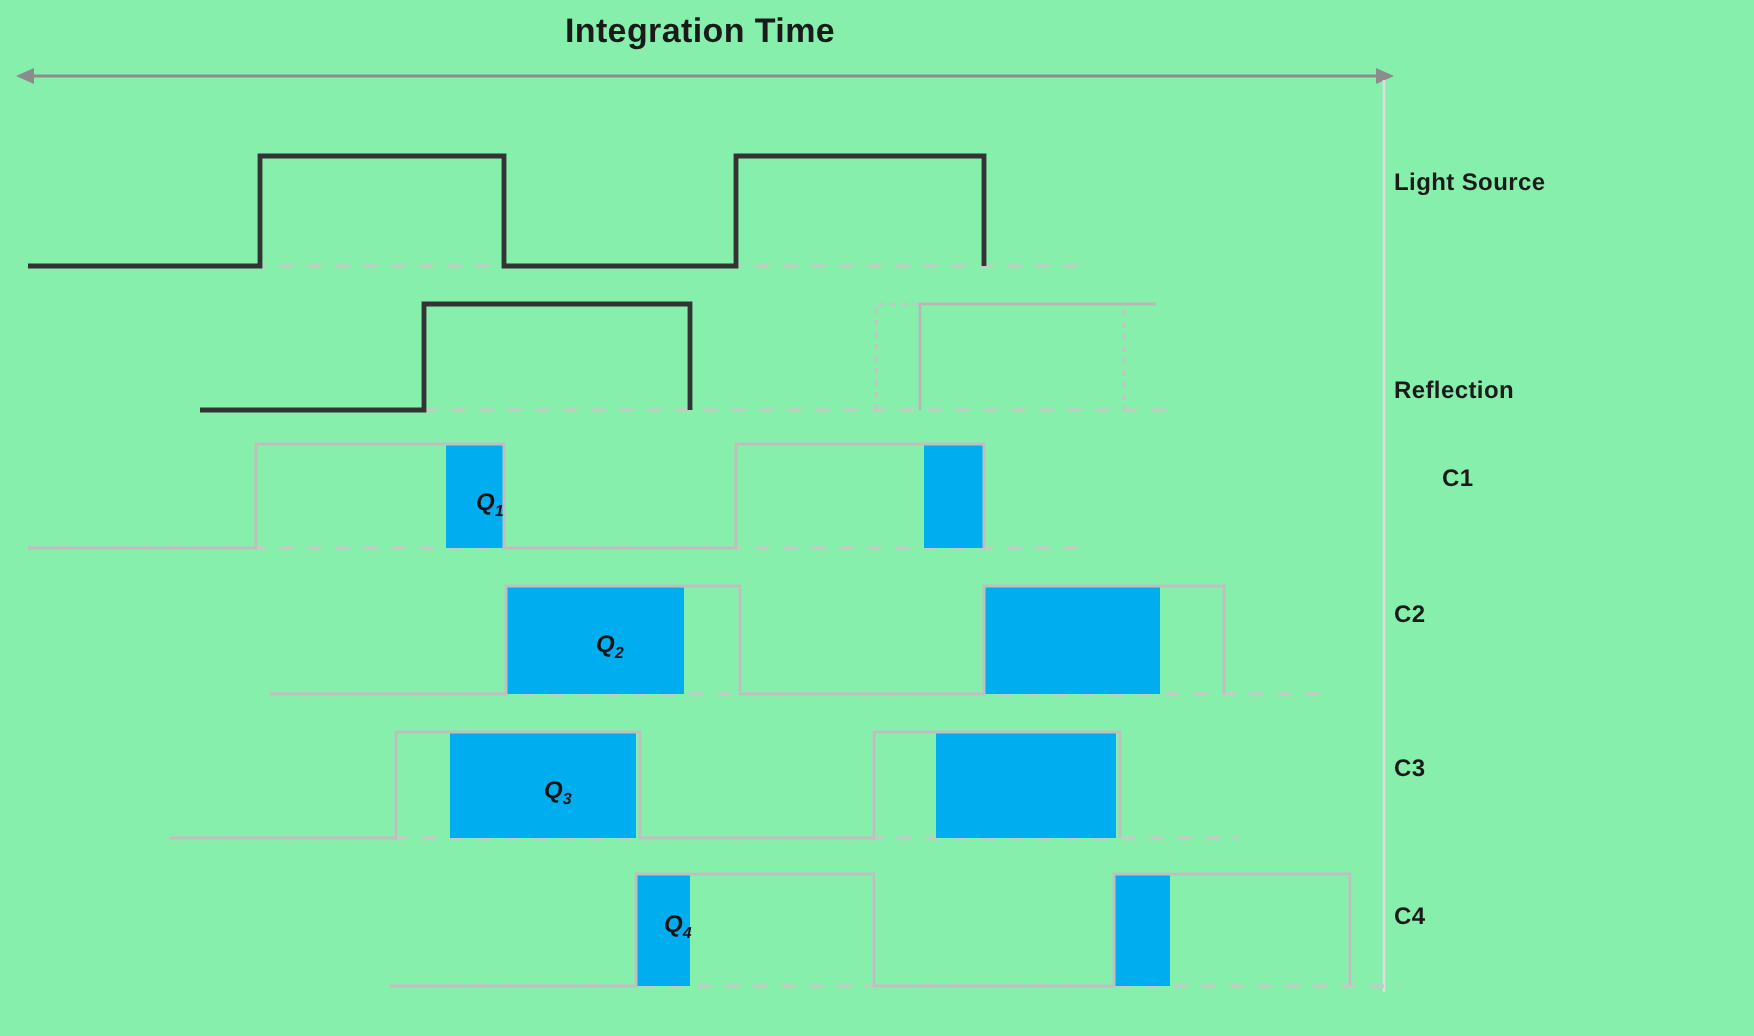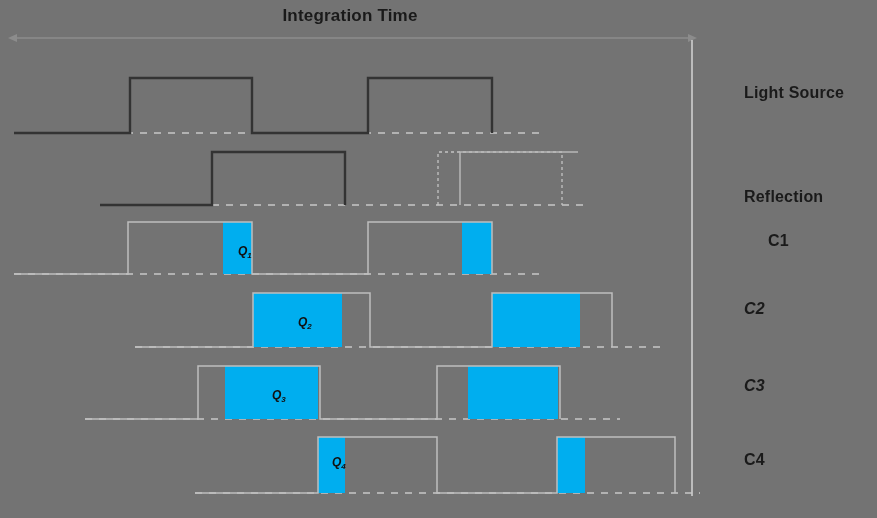--- a/index.html
+++ b/index.html
@@ -10,39 +10,39 @@
   body {
     width: 877px;
     height: 518px;
     font-family: "Liberation Sans", sans-serif;
     overflow: hidden;
   }
   #figure {
     position: relative;
     width: 877px;
     height: 518px;
-    background: #737373;
+    background: #86efac;
   }
   #title {
     position: absolute;
     left: 0;
     top: 6px;
     width: 700px;
     text-align: center;
     font-family: "Liberation Sans", sans-serif;
     font-size: 17px;
     font-weight: bold;
     color: #1a1a1a;
     letter-spacing: 0.2px;
   }
   .row-label {
     position: absolute;
-    left: 744px;
+    left: 697px;
     font-family: "Liberation Sans", sans-serif;
-    font-size: 16px;
+    font-size: 12px;
     font-weight: bold;
     color: #1a1a1a;
     letter-spacing: 0.2px;
     white-space: nowrap;
   }
   #wave-svg {
     position: absolute;
     left: 0;
     top: 0;
   }
@@ -107,18 +107,18 @@
         <text x="298" y="326" class="q-label"><tspan>Q</tspan><tspan dy="3" class="q-sub">2</tspan></text>
         <text x="272" y="399" class="q-label"><tspan>Q</tspan><tspan dy="3" class="q-sub">3</tspan></text>
         <text x="332" y="466" class="q-label"><tspan>Q</tspan><tspan dy="3" class="q-sub">4</tspan></text>
       </g>
   </svg>
 
   <div id="labels">
       <div class="row-label" style="top: 84px;">Light Source</div>
       <div class="row-label" style="top: 156px; margin-top: 32px;">Reflection</div>
       <div class="row-label" style="top: 232px; margin-left: 24px;">C1</div>
-      <div class="row-label" style="top: 300px; font-style: italic;">C2</div>
-      <div class="row-label" style="top: 377px; font-style: italic;">C3</div>
+      <div class="row-label" style="top: 300px;">C2</div>
+      <div class="row-label" style="top: 377px;">C3</div>
       <div class="row-label" style="top: 451px; text-align: center;">C4</div>
     </div>
 
 </div>
 
 </body></html>

